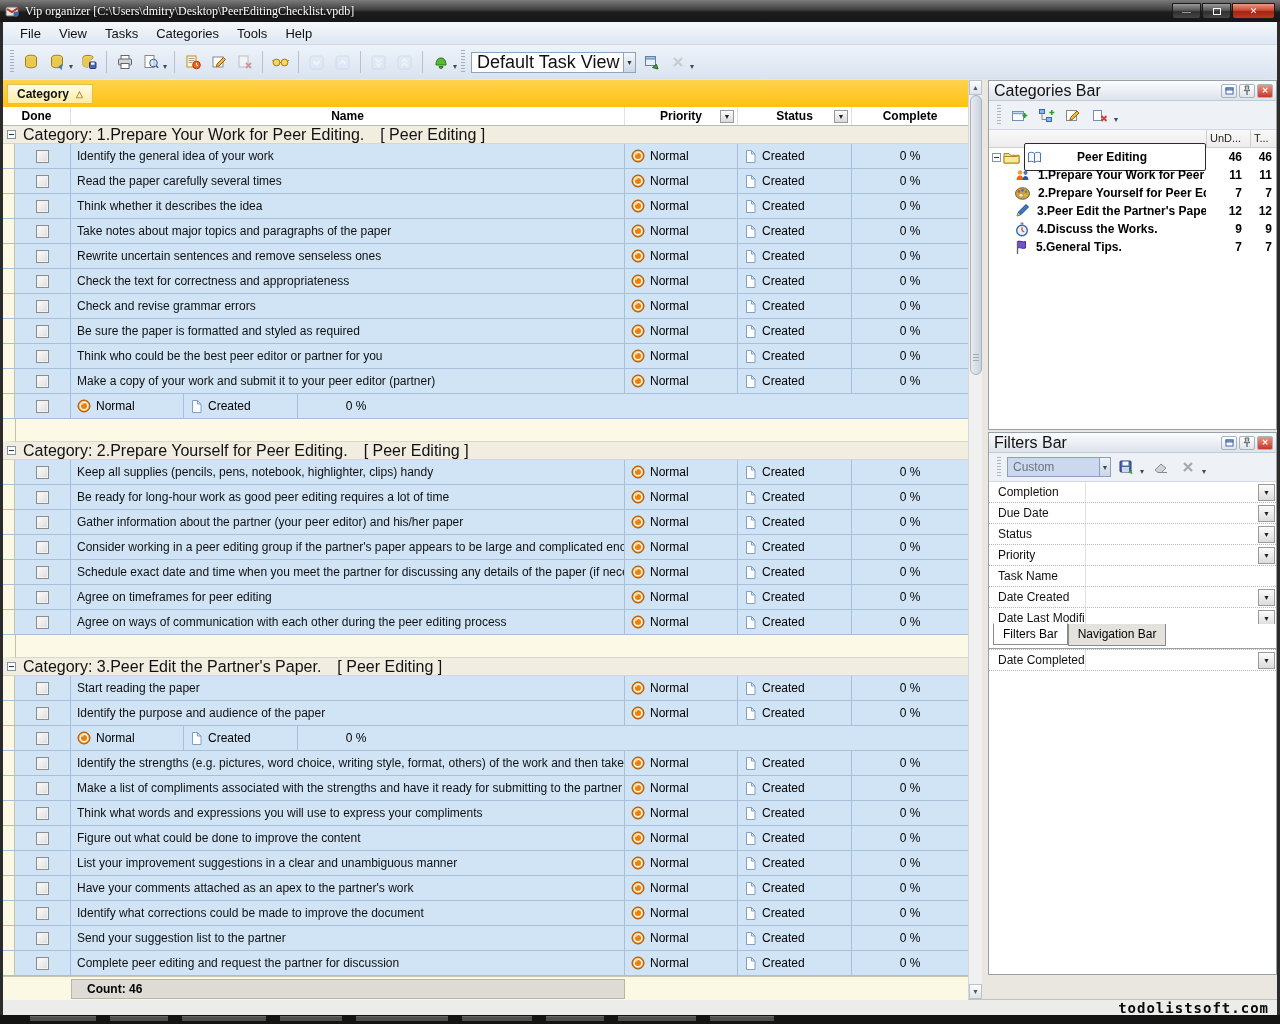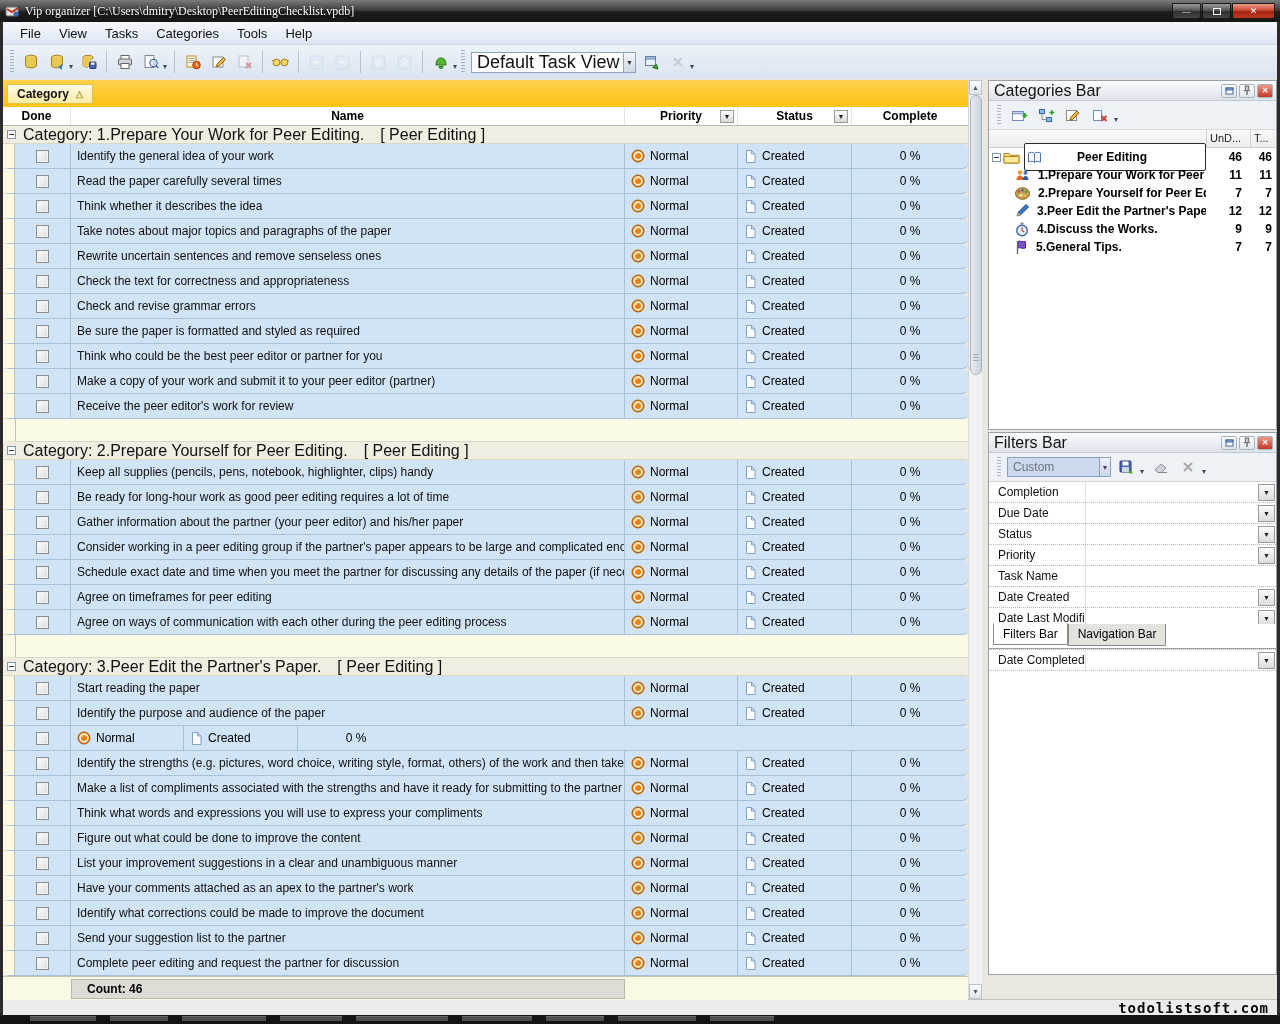--- a/index.html
+++ b/index.html
@@ -45,21 +45,21 @@
   .gridheader { height:19px; width:965px; background:#fff; border-bottom:1px solid #b9b9b9; display:flex; font-weight:bold; }
   .gh-cell { text-align:center; line-height:18px; border-right:1px solid #e2e2e2; position:relative; font-size:12px; }
   .c-done { width:68px; } .c-name { width:554px; } .c-prio { width:113px; } .c-status { width:114px; } .c-comp { width:116px; border-right:none; }
   .hdr-drop { position:absolute; right:3px; top:3px; width:14px; height:13px; background:linear-gradient(#fdfdfd,#d9d9d9); border:1px solid #9a9a9a; font-size:7px; line-height:11px; text-align:center; color:#222; font-weight:normal; }
 
   #grid-rows { width:965px; }
   .group-row { height:18px; background:#f1eee1; border-bottom:1px solid #dbd7c6; display:flex; align-items:center; font-size:16px; color:#111; }
   .expand { width:9px; height:9px; border:1px solid #7e96ac; background:#fff; margin:0 7px 0 4px; position:relative; flex:0 0 auto; }
   .expand i { position:absolute; left:1px; right:1px; top:3px; height:1px; background:#333; display:block; }
   .g-tag { margin-left:16px; }
-  .task-row { height:25px; display:flex; border-bottom:1px solid #a6c0da; background:#d0e4f6;border-radius:6px; }
+  .task-row { height:25px; display:flex; border-bottom:1px solid #a6c0da; background:#d0e4f6; }
   .indent { width:12px; background:#fbf9e4; border-right:1px solid #c6c2a8; flex:0 0 auto; }
   .done-cell { width:56px; display:flex; align-items:center; justify-content:center; border-right:1px solid #a6c0da; }
   .checkbox { width:13px; height:13px; border:1px solid #8d8d8d; background:linear-gradient(135deg,#fdfdfd,#dcdcdc); box-shadow:inset 0 0 0 1px #f2f2f2; }
   .name-cell { width:554px; display:flex; align-items:center; padding-left:6px; border-right:1px solid #a6c0da; font-size:12px; color:#101010; overflow:hidden; white-space:nowrap; }
   .prio-cell { width:113px; display:flex; align-items:center; gap:5px; padding-left:6px; border-right:1px solid #a6c0da; }
   .status-cell { width:114px; display:flex; align-items:center; gap:5px; padding-left:6px; border-right:1px solid #a6c0da; }
   .comp-cell { width:116px; display:flex; align-items:center; justify-content:center; }
   .filler-row { height:23px; background:#fcfae6; border-bottom:1px solid #dbd7c6; border-left:12px solid #fbf9e4; box-shadow:inset 1px 0 0 #c6c2a8; }
   .count-row { height:24px; width:965px; background:#fbf9e4; border-top:1px solid #c9c5ae; display:flex; align-items:center; }
   .count-box { margin-left:68px; width:554px; height:20px; background:#dddbd4; border:1px solid #b9b5a8; display:flex; align-items:center; padding-left:15px; font-weight:bold; font-size:12px; }
@@ -524,21 +524,20 @@
               </svg>
               <span>Created</span>
             </span>
             <span class="comp-cell">0 %</span>
           </div>
           <div class="task-row">
             <span class="indent"></span>
             <span class="done-cell">
               <span class="checkbox"></span>
             </span>
-            <span class="name-cell">Receive the peer editor's work for review</span>
             <span class="prio-cell">
               <svg width="14" height="14" viewBox="0 0 14 14">
                 <circle cx="7" cy="7" r="6" fill="#e8820c" stroke="#a85400"></circle>
                 <circle cx="7" cy="7" r="3.9" fill="none" stroke="#ffffff" stroke-width="1.7" opacity=".9"></circle>
                 <circle cx="5" cy="4.4" r="1.4" fill="#ffd9a0"></circle>
               </svg>
               <span>Normal</span>
             </span>
             <span class="status-cell">
               <svg width="13" height="15" viewBox="0 0 13 15">

